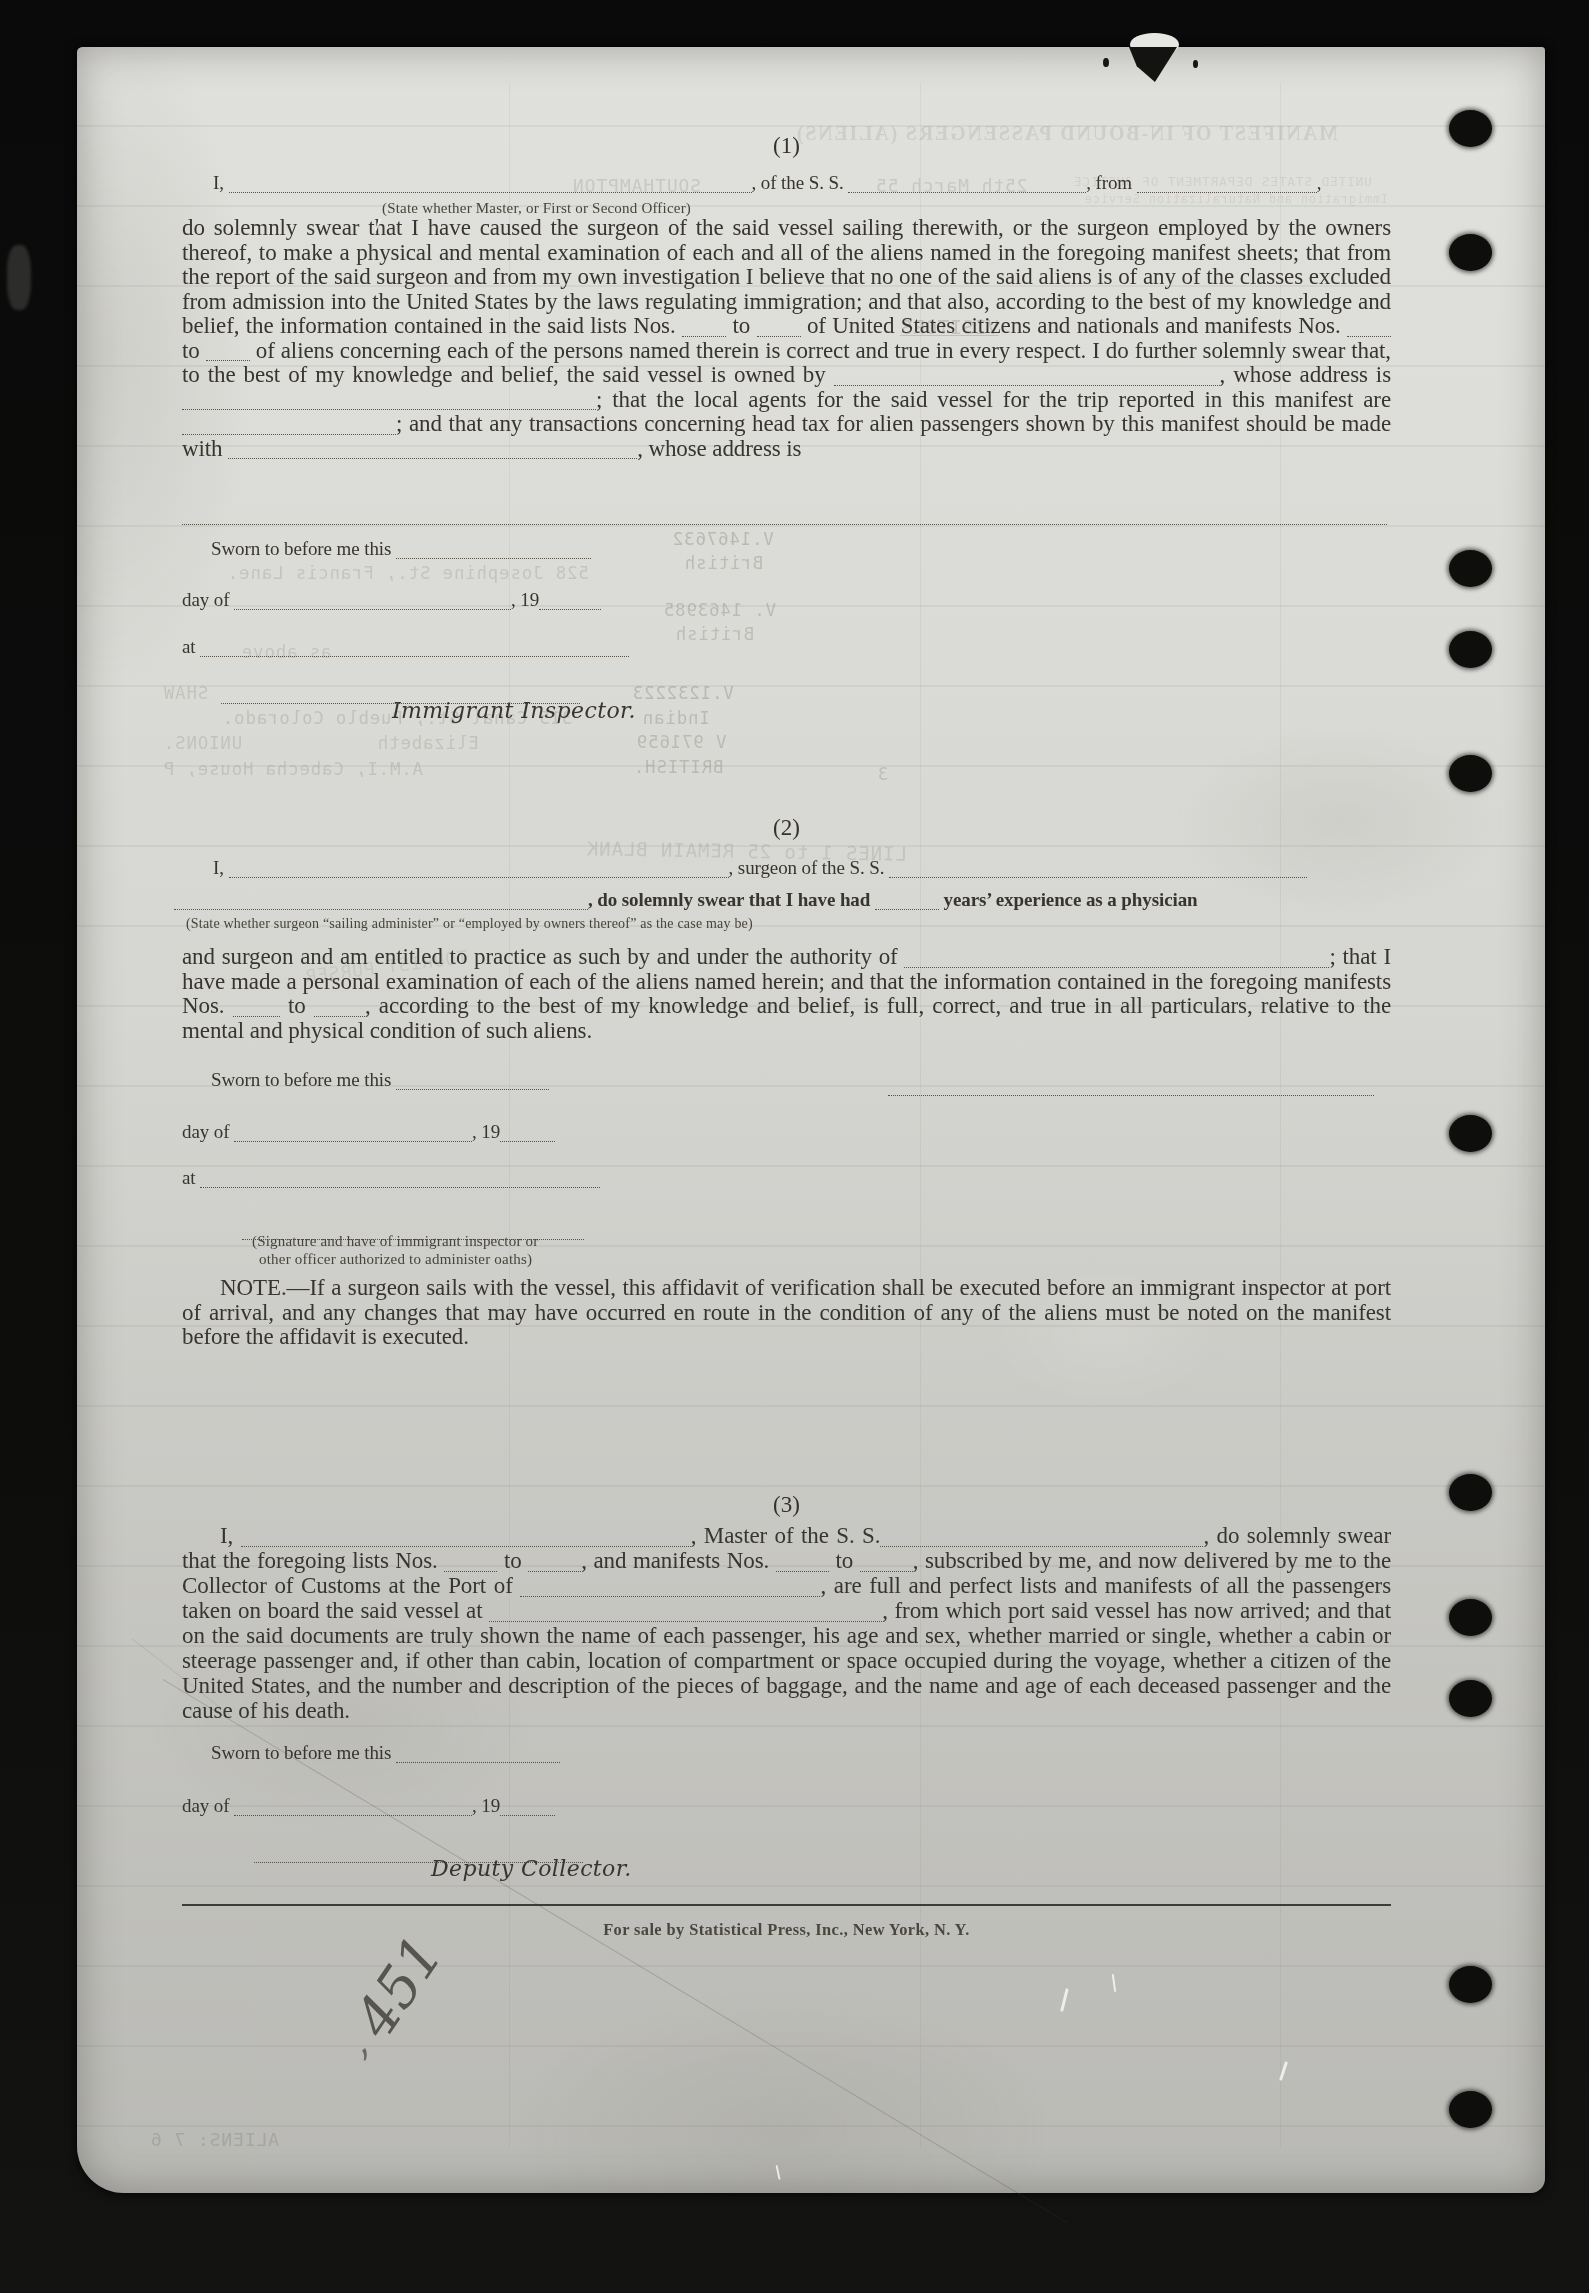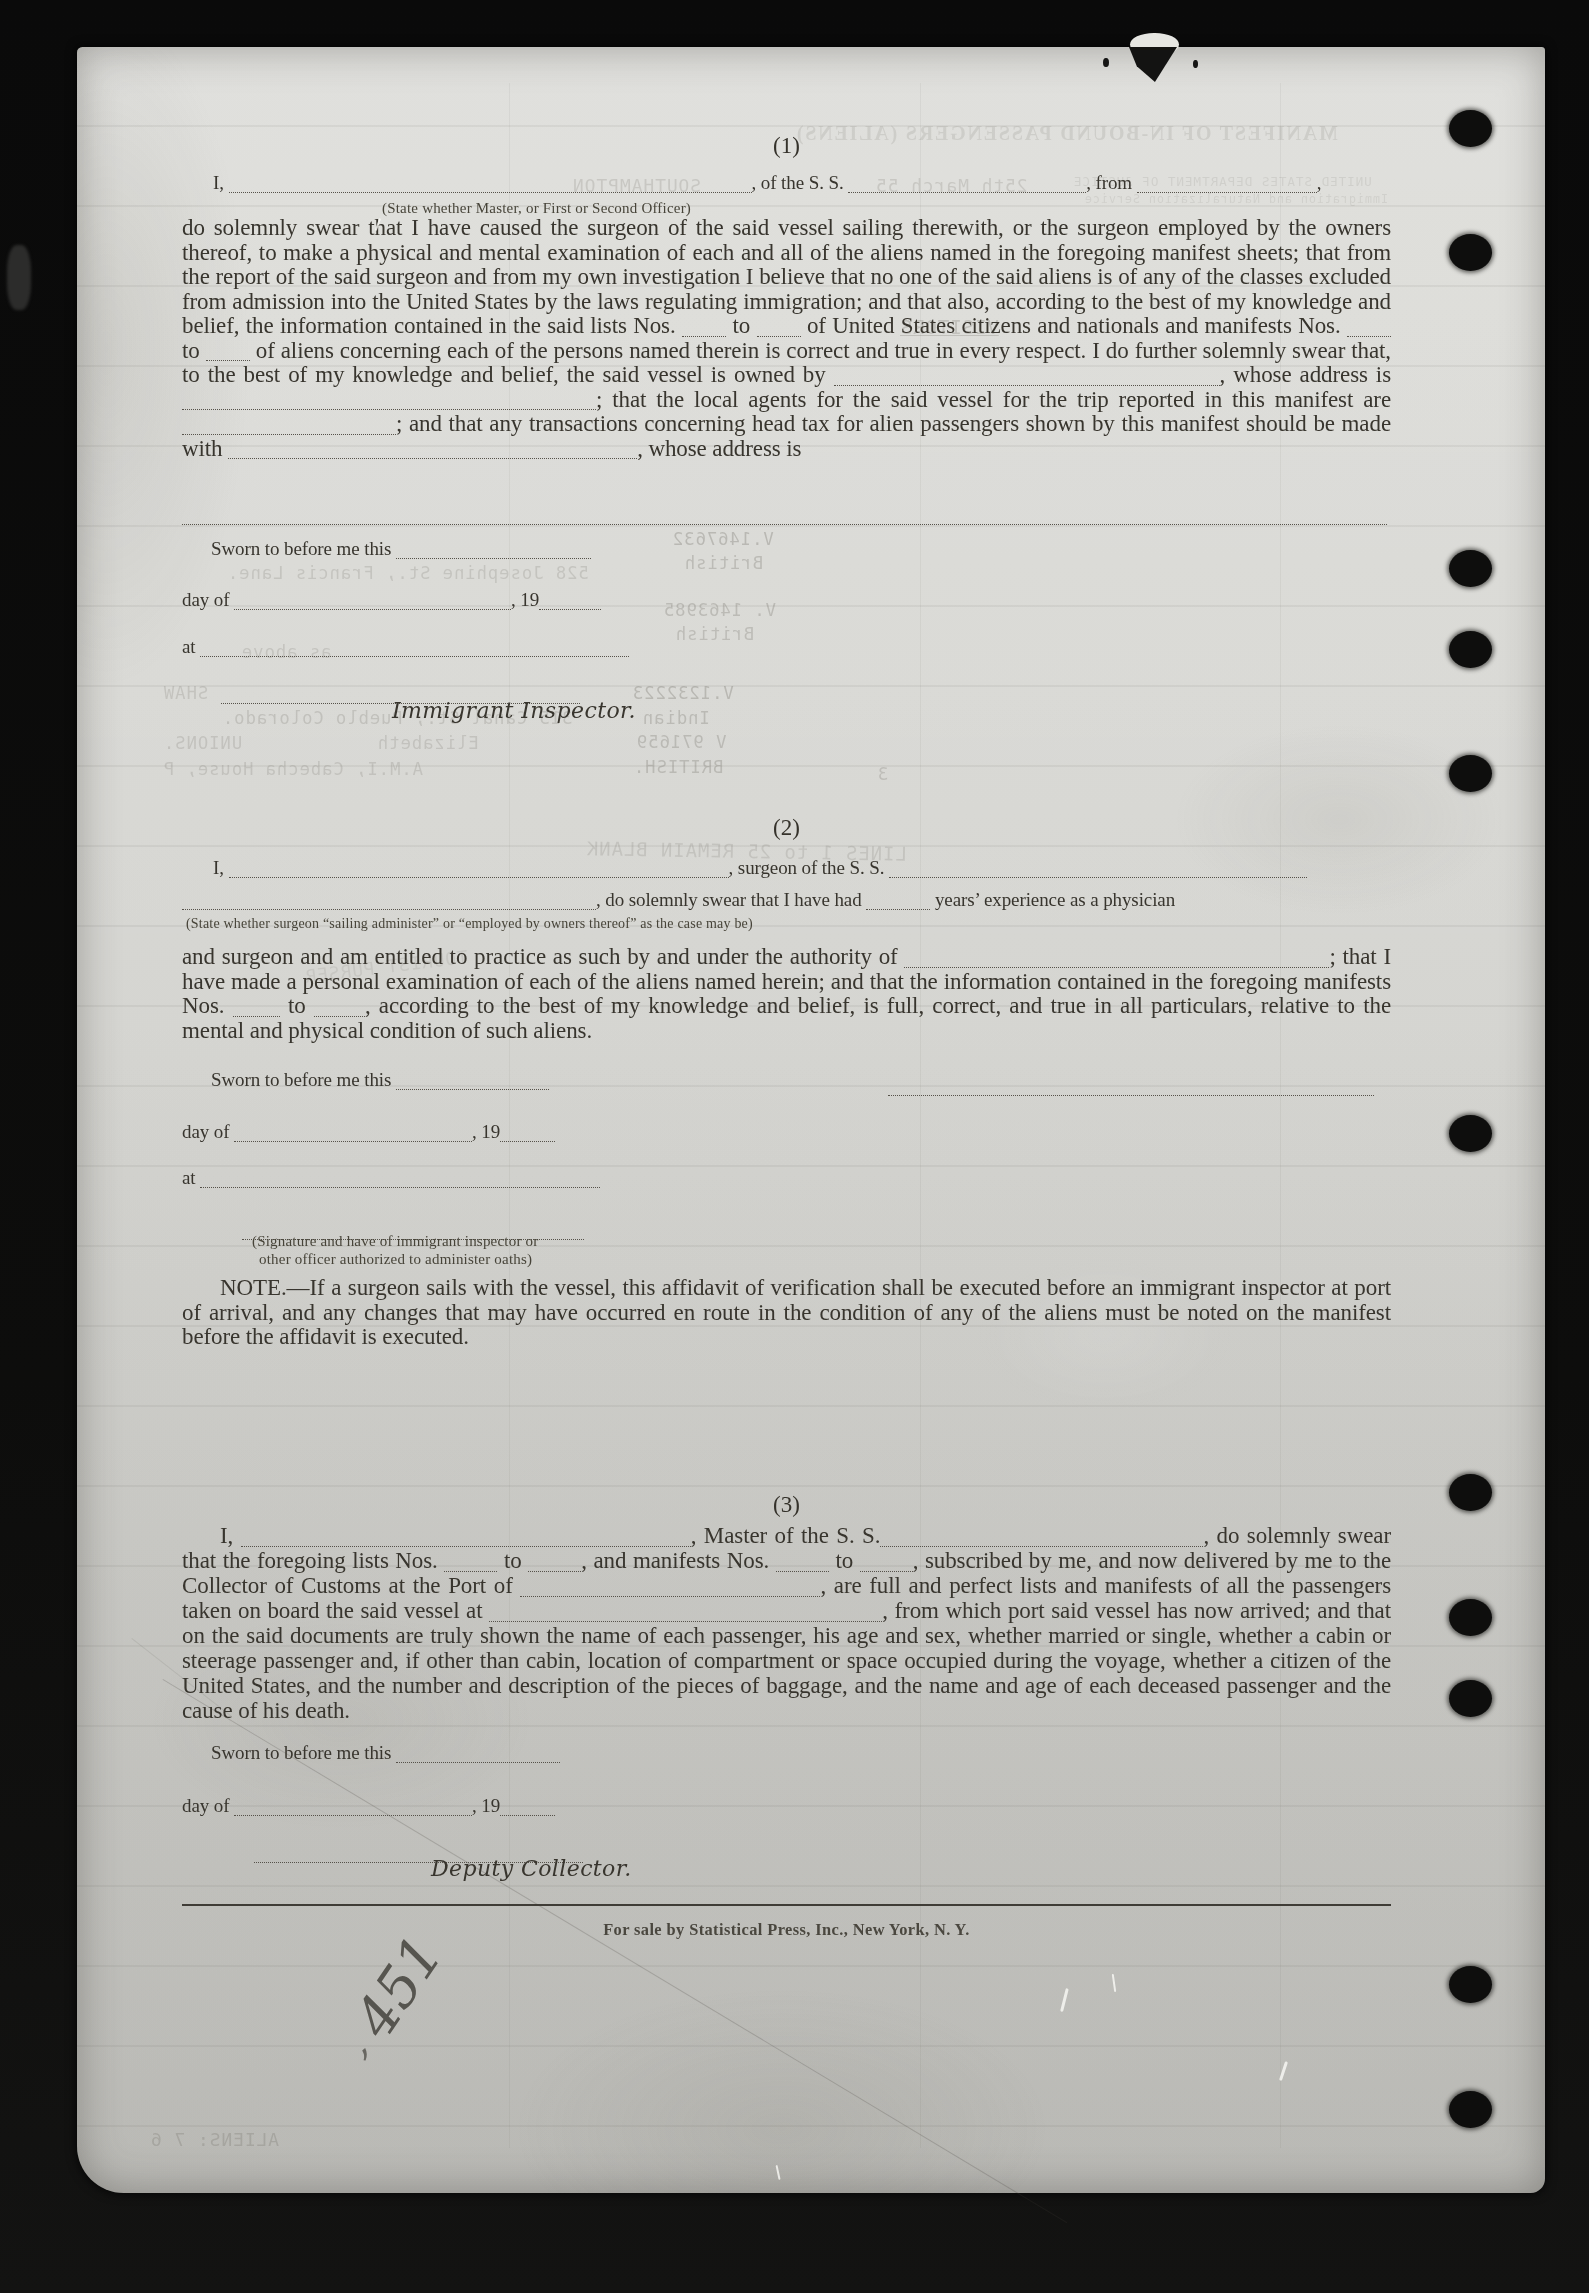--- a/index.html
+++ b/index.html
@@ -110,21 +110,21 @@
     <div class="row" style="left:105px;top:457px;"><span class="bk" style="width: 1205px;"></span></div>
 
     <div class="row" style="left:134px;top:491px;">Sworn to before me this <span class="bk" style="width: 195px;"></span></div>
     <div class="row" style="left:105px;top:542px;">day of <span class="bk" style="width: 277px;"></span>, 19<span class="bk" style="width: 62px;"></span></div>
     <div class="row" style="left:105px;top:589px;">at <span class="bk" style="width: 429px;"></span></div>
     <div class="row" style="left:144px;top:636px;"><span class="bk" style="width: 359px;"></span></div>
     <div class="row ital" style="left:315px;top:651px;font-size:22px;text-align:right;">Immigrant Inspector.</div>
 
     <div class="secnum" style="top:768px">(2)</div>
     <div class="row" style="left:136px;top:810px;">I, <span class="bk" style="width: 500px;"></span>, surgeon of the S. S. <span class="bk" style="width: 418px;"></span></div>
-    <div class="row" style="left:105px;top:842px;"><span class="bk" style="width: 414px;"></span>, do solemnly swear that I have had <span class="bk" style="width: 64px;"></span> years’ experience as a physician</div>
+    <div class="row" style="left:97px;top:842px;font-weight:bold;"><span class="bk" style="width: 414px;"></span>, do solemnly swear that I have had <span class="bk" style="width: 64px;"></span> years’ experience as a physician</div>
     <div class="cap" style="left:109px;top:869px;font-size:14px;">(State whether surgeon “sailing administer” or “employed by owners thereof” as the case may be)</div>
     <div class="para" style="left:105px;top:898px;width:1209px;">and surgeon and am entitled to practice as such by and under the authority of <span class="bk" style="width: 425px;"></span>; that I have made a personal examination of each of the aliens named herein; and that the information contained in the foregoing manifests Nos. <span class="bk" style="width: 47px;"></span> to <span class="bk" style="width: 51px;"></span>, according to the best of my knowledge and belief, is full, correct, and true in all particulars, relative to the mental and physical condition of such aliens.</div>
 
     <div class="row" style="left:134px;top:1022px;">Sworn to before me this <span class="bk" style="width: 153px;"></span></div>
     <div class="row" style="left:811px;top:1028px;"><span class="bk" style="width: 486px;"></span></div>
     <div class="row" style="left:105px;top:1074px;">day of <span class="bk" style="width: 238px;"></span>, 19<span class="bk" style="width: 55px;"></span></div>
     <div class="row" style="left:105px;top:1120px;">at <span class="bk" style="width: 400px;"></span></div>
     <div class="row" style="left:165px;top:1172px;"><span class="bk" style="width: 342px;"></span></div>
     <div class="cap" style="left:175px;top:1186px;">(Signature and have of immigrant inspector or</div>
     <div class="cap" style="left:182px;top:1204px;">other officer authorized to administer oaths)</div>

